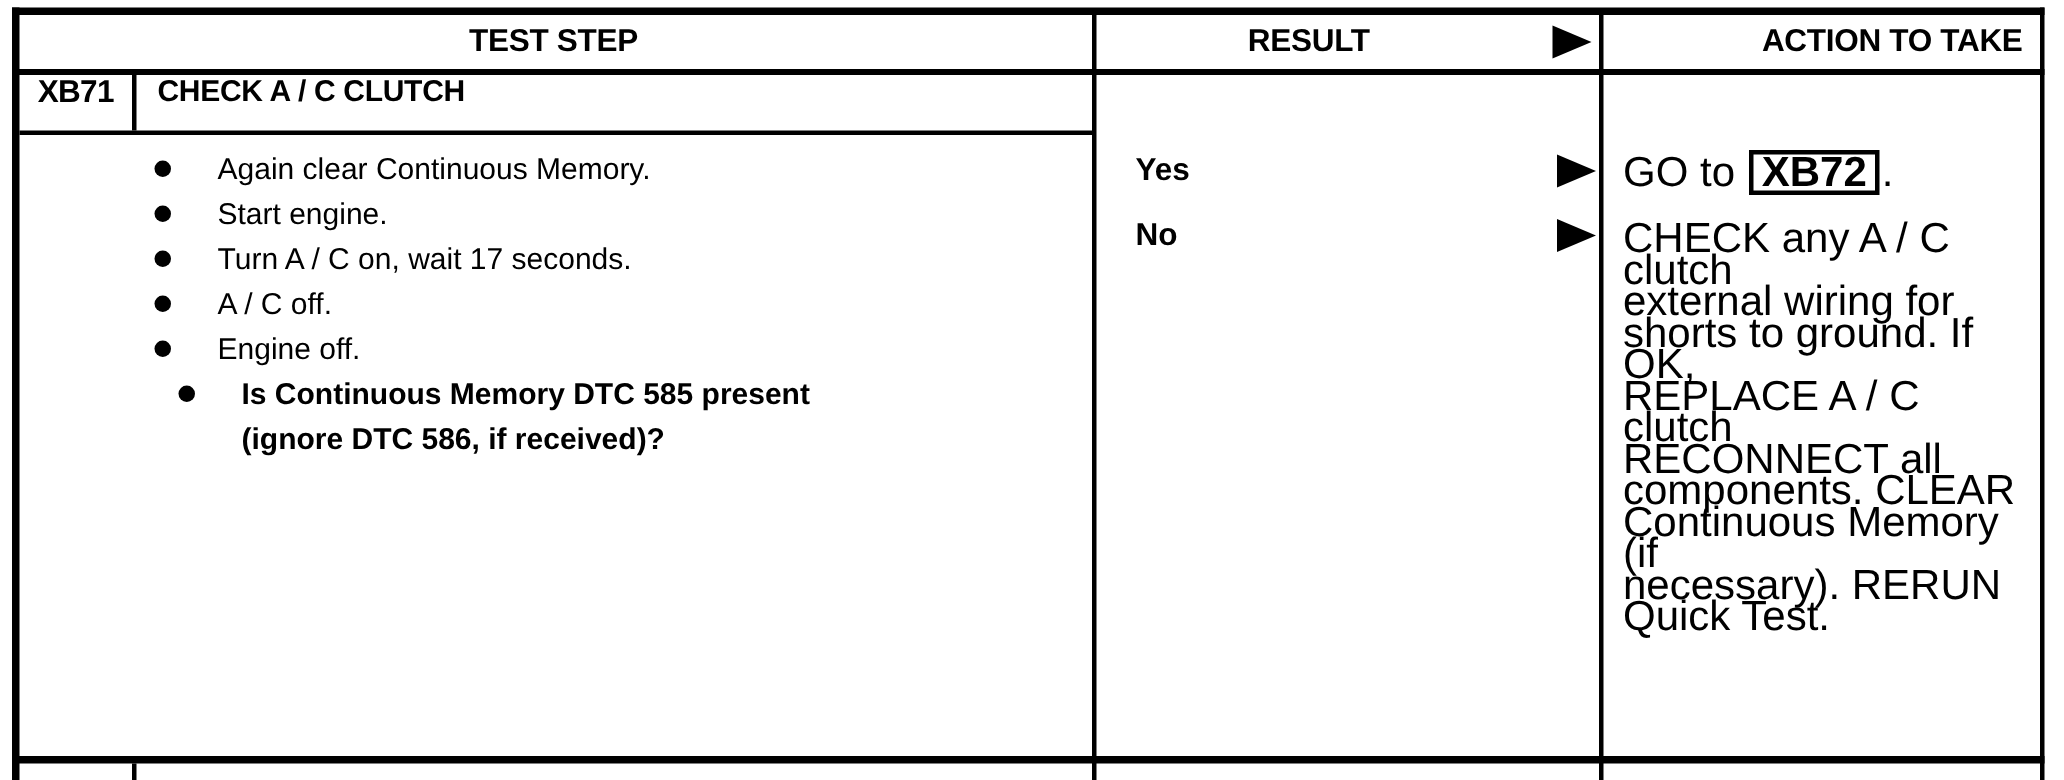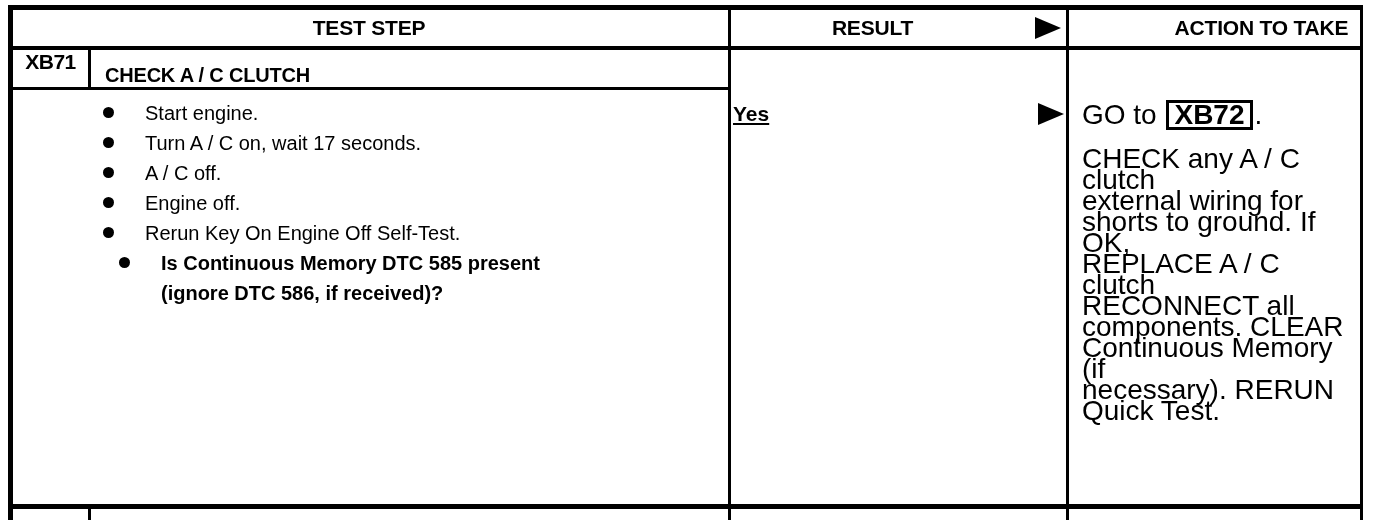--- a/index.html
+++ b/index.html
@@ -17,36 +17,36 @@
   #header-result-cell{padding-right:52px;box-sizing:border-box;text-align:right;}
   .tri{width:0;height:0;border-top:11px solid transparent;
        border-bottom:11px solid transparent;border-left:26px solid #000;}
   #header-result-arrow{position:absolute;right:5px;top:7px;}
 
   
   #step-id-cell{position:absolute;left:13px;top:50px;width:75px;height:37px;
         display:flex;justify-content:center;
         font-size:21px;font-weight:700;letter-spacing:-0.5px;}
   #step-title-cell{position:absolute;left:91px;top:50px;width:585px;height:37px;
-        display:flex;align-items:flex-end;padding-left:14px;box-sizing:border-box;
+        display:flex;align-items:flex-start;padding-left:14px;box-sizing:border-box;
         font-size:20px;font-weight:700;letter-spacing:-0.2px;}
 
   
   #procedure-list{position:absolute;left:13px;top:90px;width:715px;padding-top:8px;}
   .bullet-row{position:relative;padding-left:132px;font-size:20px;line-height:30px;
               box-sizing:border-box;}
   .bullet-row.bold{font-weight:700;white-space:pre-line;margin-left:16px;}
   .dot{position:absolute;left:90px;top:9px;width:11px;height:11px;
        border-radius:50%;background:#000;}
 
   
   #result-rows{position:absolute;left:731px;top:90px;width:335px;padding-top:12px;}
   .result-row{display:flex;justify-content:space-between;align-items:center;
-              height:24px;margin-bottom:19px;padding-left:2px;padding-right:2px;
-              box-sizing:border-box;text-decoration:underline;}
+              height:24px;margin-bottom:19px;padding-left:26px;padding-right:2px;
+              box-sizing:border-box;}
   .result-label{font-size:21px;font-weight:700;}
 
   
   #action-list{position:absolute;left:1069px;top:90px;width:291px;
                padding:10px 4px 0 13px;box-sizing:border-box;font-size:28px;}
   .action-item{line-height:26px;}
   .action-item.multiline{margin-top:18px;line-height:21px;white-space:pre-line;}
   .stepbox{display:inline-block;border:3px solid #000;padding:0 5px;
            font-weight:700;line-height:24px;margin:0 2px;}
 </style>
@@ -78,32 +78,36 @@
   </div>
 
   <div id="step-id-cell">
     <span>XB71</span>
   </div>
   <div id="step-title-cell">
     <span>CHECK A / C CLUTCH</span>
   </div>
 
   <div id="procedure-list">
+      <div class="bullet-row"><span class="dot"></span><span>Again clear Continuous Memory.</span></div>
       <div class="bullet-row"><span class="dot"></span><span>Start engine.</span></div>
       <div class="bullet-row"><span class="dot"></span><span>Turn A / C on, wait 17 seconds.</span></div>
       <div class="bullet-row"><span class="dot"></span><span>A / C off.</span></div>
       <div class="bullet-row"><span class="dot"></span><span>Engine off.</span></div>
-      <div class="bullet-row"><span class="dot"></span><span>Rerun Key On Engine Off Self-Test.</span></div>
       <div class="bullet-row bold"><span class="dot"></span><span>Is Continuous Memory DTC 585 present
 (ignore DTC 586, if received)?</span></div>
     </div>
 
   <div id="result-rows">
       <div class="result-row">
         <span class="result-label">Yes</span>
+        <span class="tri"></span>
+      </div>
+      <div class="result-row">
+        <span class="result-label">No</span>
         <span class="tri"></span>
       </div>
     </div>
 
   <div id="action-list">
       <div class="action-item">GO to <span class="stepbox">XB72</span>.</div>
       <div class="action-item multiline">CHECK any A / C clutch
 external wiring for
 shorts to ground. If OK,
 REPLACE A / C clutch

